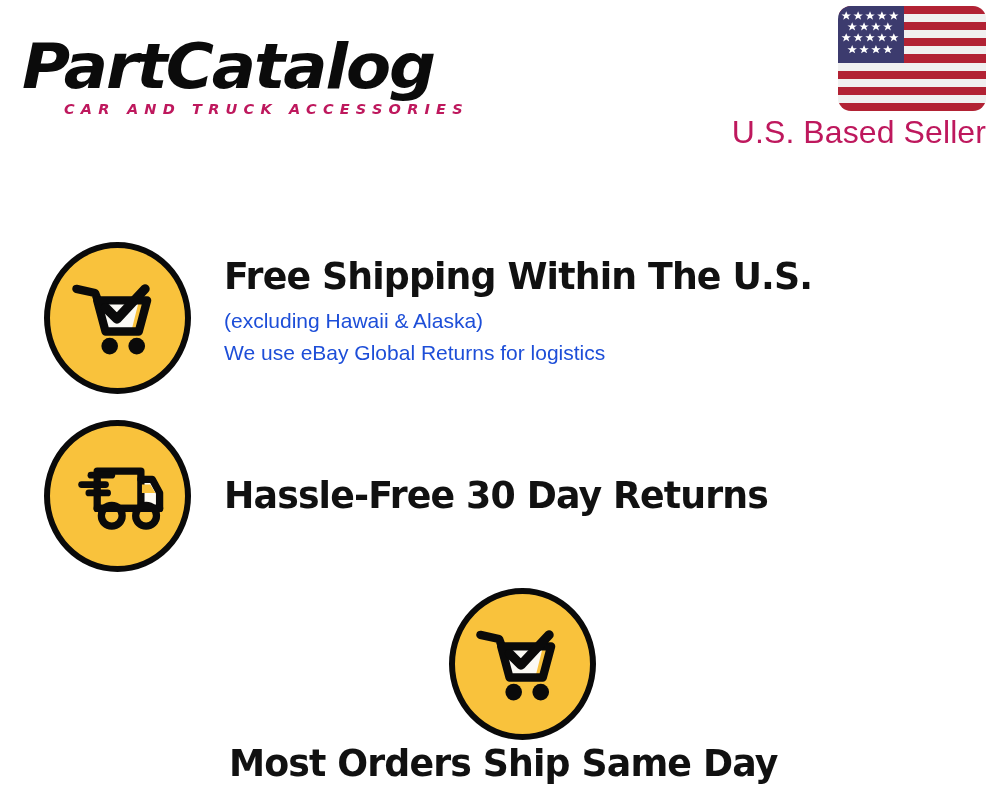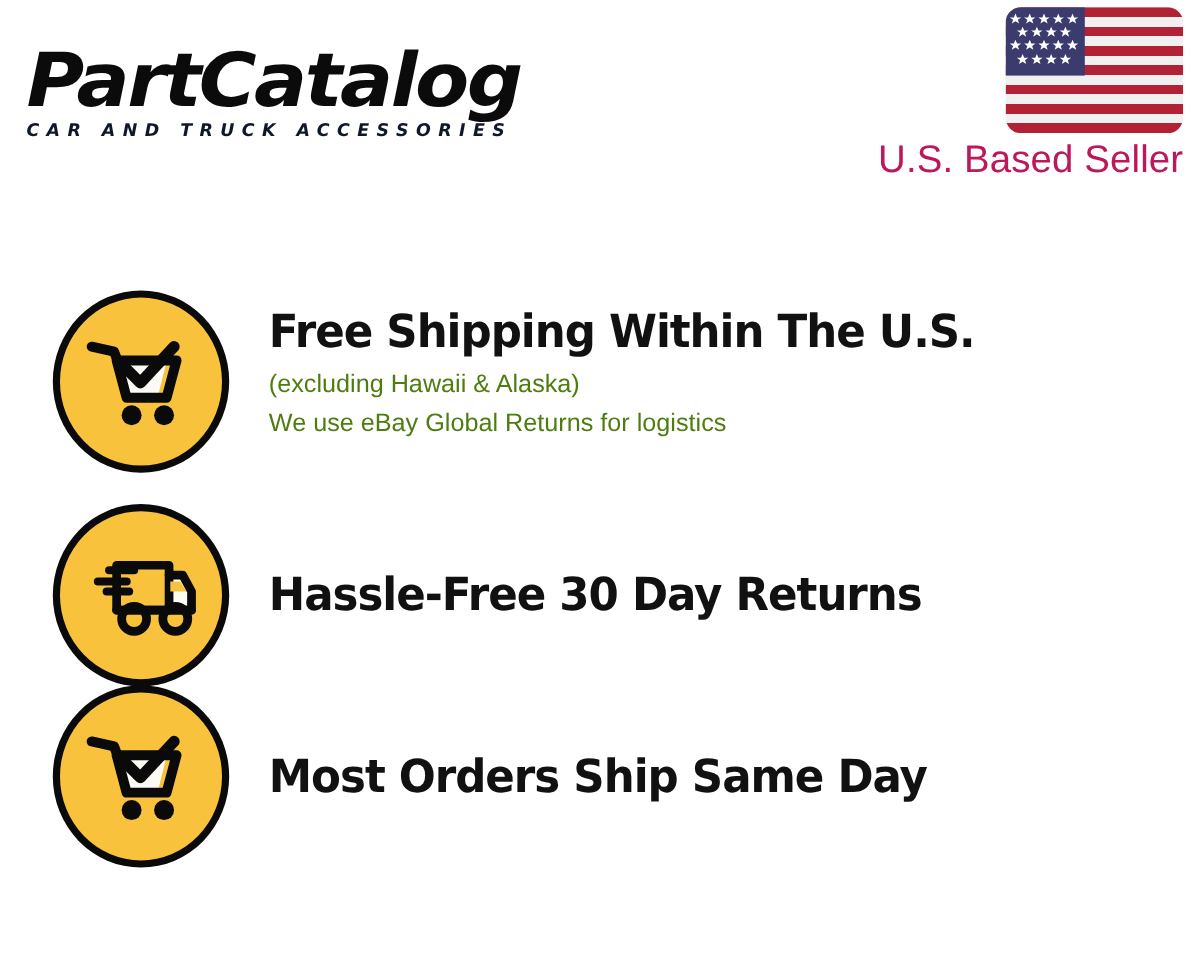--- a/index.html
+++ b/index.html
@@ -42,27 +42,28 @@
     line-height: 66px;
     letter-spacing: -2.0px;
     color: #0b0b0b;
     transform: scaleX(1.06);
     transform-origin: left center;
     white-space: nowrap;
   }
   .brand-tagline {
     display: block;
     margin-top: 1px;
+    margin-left: 42px;
     font-family: "DejaVu Sans", sans-serif;
     font-weight: bold;
     font-style: italic;
     font-size: 14.5px;
     line-height: 17px;
     letter-spacing: 6.2px;
-    color: #0f172a;
+    color: #be185d;
     white-space: nowrap;
   }
 
   .seller-block {
     position: absolute;
     right: 14px;
     top: 6px;
     width: 330px;
     text-align: right;
   }
@@ -114,21 +115,21 @@
   }
   .feature-row {
     position: absolute;
     left: 0;
     width: 1000px;
     display: flex;
     align-items: flex-start;
   }
   .feature-row.row-0 { top: 62px;  height: 160px; }
   .feature-row.row-1 { top: 238px; height: 155px; align-items: center; justify-content: space-between; }
-  .feature-row.row-2 { top: 388px; height: 158px; align-items: center; }
+  .feature-row.row-2 { top: 408px; height: 158px; align-items: center; flex-direction: column; }
 
   .feature-icon {
     flex: 0 0 auto;
     margin-left: 44px;
     width: 147px;
     height: 152px;
     position: relative;
   }
   .icon-circle {
     width: 147px;
@@ -164,21 +165,21 @@
     letter-spacing: -0.9px;
     color: #111111;
     white-space: nowrap;
     transform: scaleX(0.955);
     transform-origin: left center;
   }
   .feature-sub {
     font-size: 21px;
     line-height: 31px;
     font-weight: normal;
-    color: #4d7c0f;
+    color: #1d4ed8;
     white-space: nowrap;
   }
   .feature-sub.strong {
     font-family: "DejaVu Sans", sans-serif;
     font-weight: bold;
     font-size: 19.5px;
     letter-spacing: -0.2px;
     margin-top: 10px;
   }
   .feature-sub.note { margin-top: 5px; }

